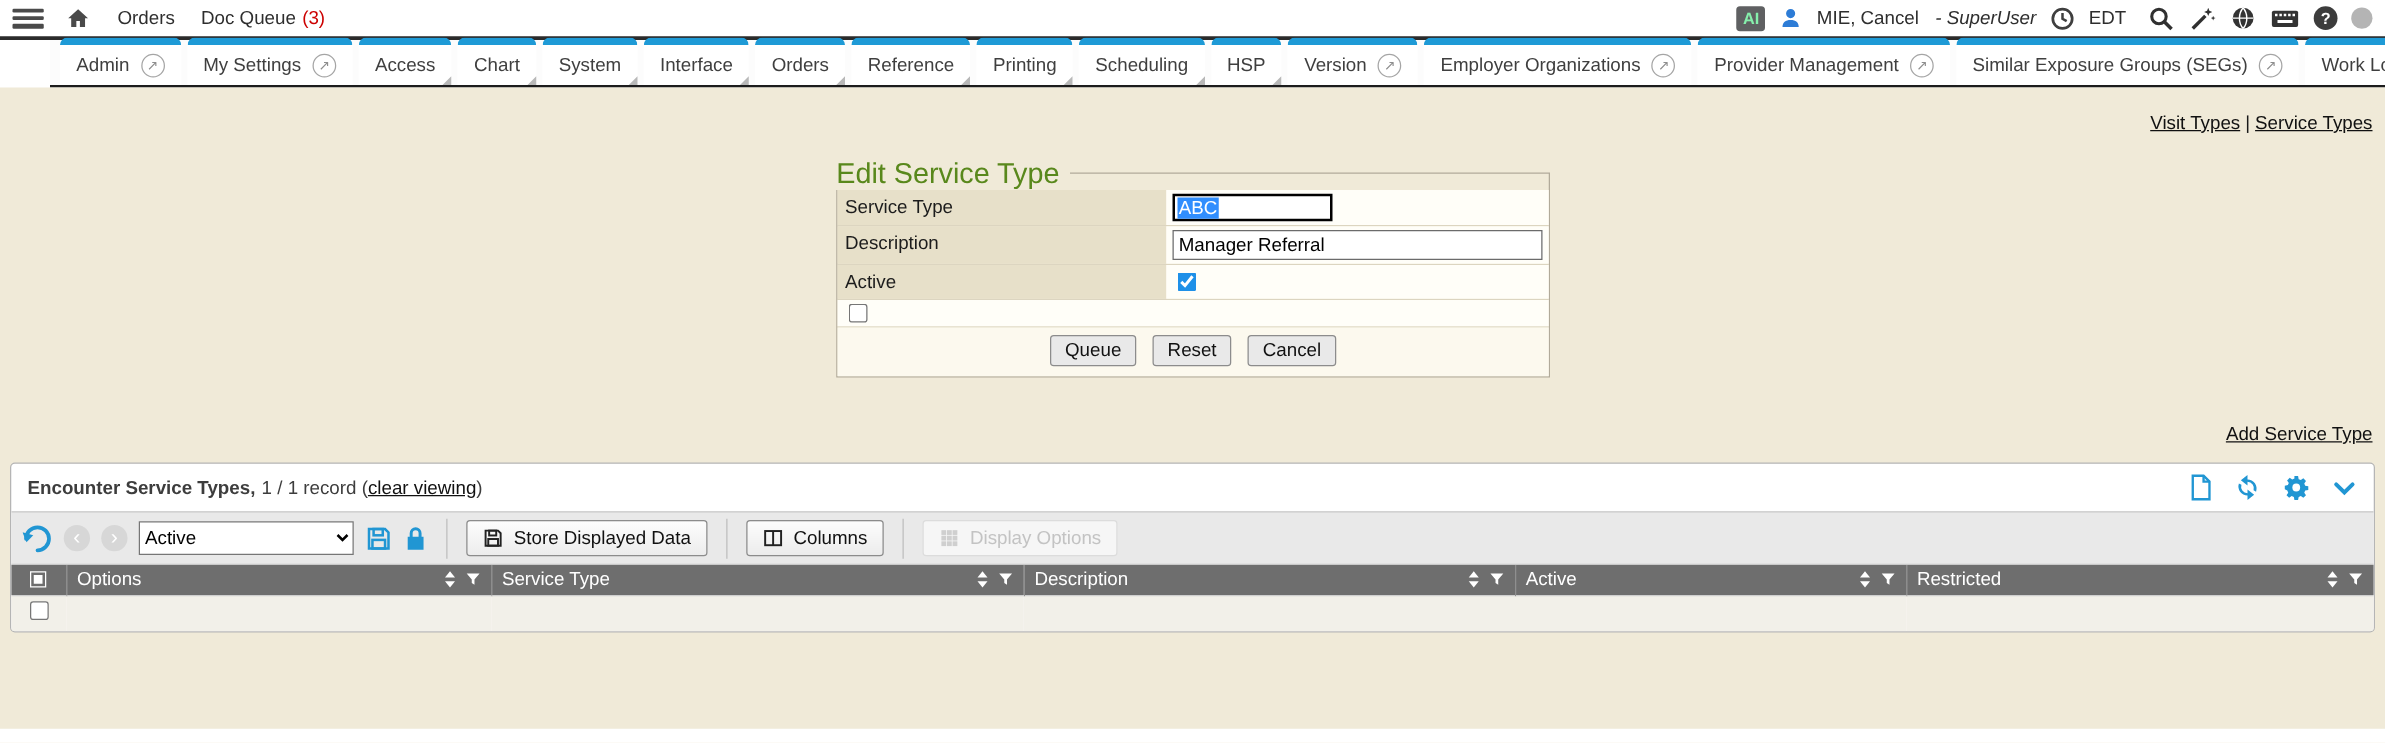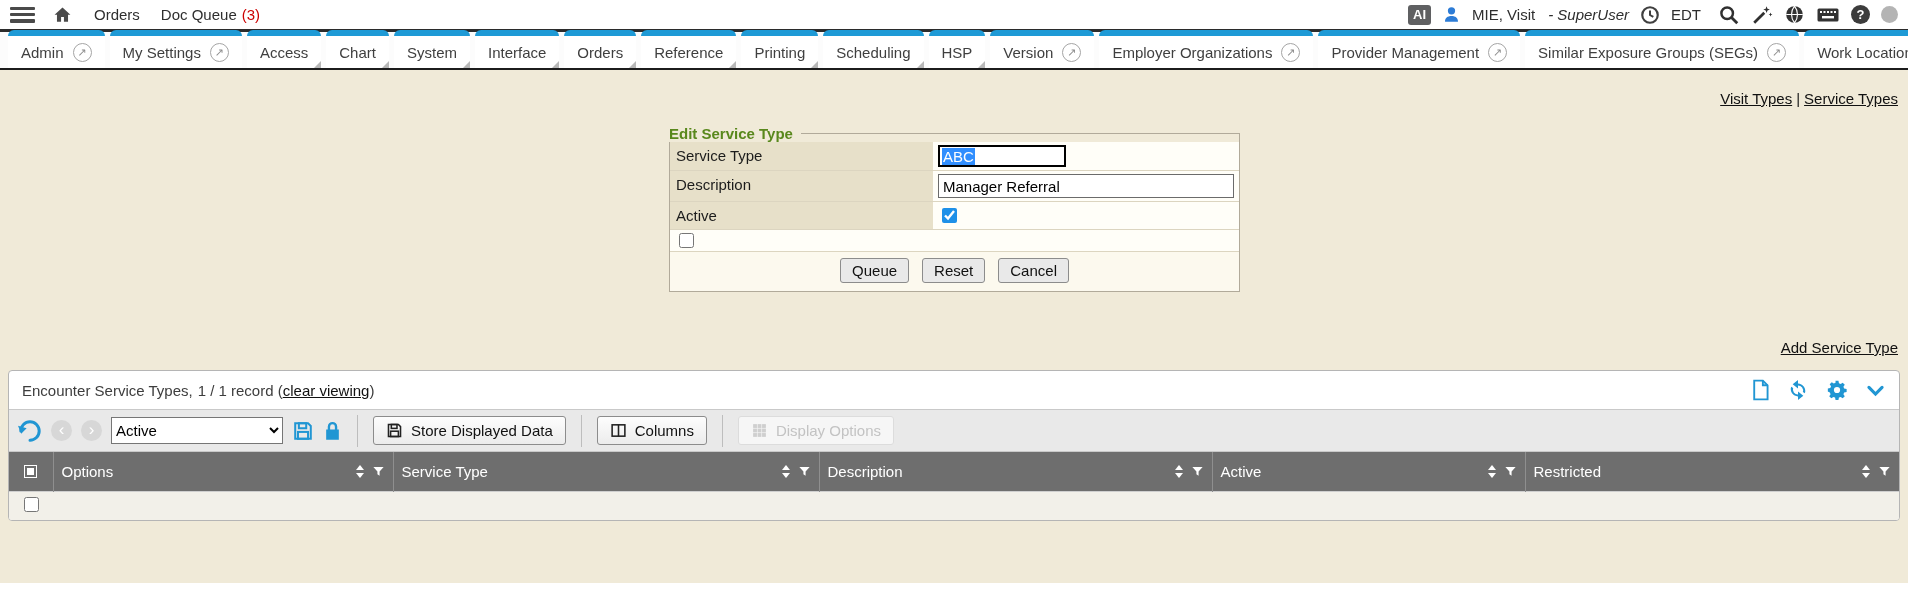--- a/index.html
+++ b/index.html
@@ -8,68 +8,68 @@
 
   
   .topbar { height:29px; display:flex; align-items:center; padding:0 10px; background:#fff; font-size:15px; color:#2e2e2e; }
   .hamburger { width:25px; height:16px; display:flex; flex-direction:column; justify-content:space-between; cursor:pointer; }
   .hamburger span { height:3.5px; background:#4a4a4a; border-radius:1px; }
   .tb-icon { display:flex; align-items:center; }
   .home { margin-left:17px; }
   .tb-link { margin-left:21px; cursor:pointer; }
   .dq-count { color:#cc0000; margin-left:5px; }
   .tb-right { margin-left:auto; display:flex; align-items:center; gap:11px; }
-  .ai-badge { background:#5f6062; color:#ffffff; font-weight:bold; font-size:13px; padding:2.5px 5px; border-radius:3px; }
+  .ai-badge { background:#5f6062; color:#86efac; font-weight:bold; font-size:13px; padding:2.5px 5px; border-radius:3px; }
   .user-role { font-style:italic; margin-left:2px; }
   .help-circle { width:19px; height:19px; border-radius:50%; background:#3c3c3c; color:#fff; font-weight:bold; font-size:13px; display:flex; align-items:center; justify-content:center; }
   .status-circle { width:17px; height:17px; border-radius:50%; background:#b4b4b4; }
   .dark-line { height:3px; background:#2b2b2b; }
 
   
-  .tabstrip { height:38px; background:#fcfcfc; border-bottom:2px solid #1c1c1c; display:flex; align-items:flex-end; padding-left:8px; }
+  .tabstrip { height:38px; background:#fcfcfc; border-bottom:2px solid #1c1c1c; display:flex; align-items:flex-end; padding-left:8px;margin-left:40px; }
   .tab { display:flex; align-items:center; gap:9px; background:#fff; border-top:6px solid #1e9ad6; border-radius:6px 6px 0 0; height:38px; padding:0 13px; margin-right:5px; font-size:15px; color:#3f3f3f; position:relative; cursor:pointer; white-space:nowrap; }
   .tab.fold::after { content:""; position:absolute; right:0; bottom:0; width:0; height:0; border-bottom:7px solid #b8b8b8; border-left:7px solid transparent; }
   .ext-circle { width:19px; height:19px; border:1.5px solid #a5a5a5; border-radius:50%; display:flex; align-items:center; justify-content:center; color:#8e8e8e; font-size:11px; }
 
   
   .content { position:relative; height:513px; background:#f0ead8; font-size:15px; color:#1a1a1a; }
   .quick-links { position:absolute; top:20px; right:10px;text-align:right; }
   a.plain { color:#111; text-decoration:underline; cursor:pointer; }
   .sep { margin:0 4px; }
 
   
   fieldset.editform { position:absolute; left:669px; top:55px; width:570px; border:1px solid #b1aa9a; padding:0; }
-  fieldset.editform legend { color:#59881c; font-size:15px; font-weight:bold; padding:0 8px 0 0; margin-left:-1px; }
+  fieldset.editform legend { color:#59881c; font-size:23px; font-weight:normal; padding:0 8px 0 0; margin-left:-1px; }
   .frow { display:flex; border-bottom:1px solid #dcd5c0; }
   .flabel { width:263px; min-width:263px; background:#e7e0c9; padding:5px 8px 5px 6px; color:#1c1c1c; line-height:17px; }
   .fvalue { flex:1; background:#fffef8; padding:3px 5px; display:flex; align-items:center; }
   .stinput { width:128px; height:22px; border:2px solid #000; background:#fff; display:flex; align-items:center; padding:0 2px; cursor:text; }
   .stsel { background:#308efe; color:#fff; padding:0 1px; }
   .descinput { width:296px; height:24px; border:1px solid #6b6b6b; background:#fff; font-size:15px; font-family:inherit; padding:0 4px; }
   input[type="checkbox"] { width:15px; height:15px; accent-color:#1e90e8; margin-left:4px; }
   .fbuttons { display:flex; justify-content:center; gap:13px; padding:6px 0 8px; background:#fcf9ee; }
   .formbtn { font-size:15px; font-family:inherit; padding:3px 11px; background:#e9e9e9; border:1px solid #8c8c8c; border-radius:3px; color:#111; cursor:pointer; }
   .add-link { position:absolute; top:269px; right:10px; }
 
   
   .panel { position:absolute; left:8px; right:8px; top:300px; background:#fff; border:1px solid #b5b5b5; border-radius:4px; overflow:hidden; }
   .panel-header { height:38px; display:flex; align-items:center; padding:0 13px; color:#3d3d3d; }
-  .ph-title { font-weight:normal; margin-right:5px; }
+  .ph-title { font-weight:bold; margin-right:5px; }
   .ph-icons { margin-left:auto; display:flex; align-items:center; gap:17px; }
   .ph-icons svg { cursor:pointer; display:block; }
 
   .toolbar { height:43px; background:#e9e9e9; border-top:1px solid #c9c9c9; border-bottom:1px solid #c9c9c9; display:flex; align-items:center; padding:0 9px; gap:9px; }
   .nav-circle { width:21px; height:21px; border-radius:50%; background:#d7d7d7; color:#fff; display:flex; align-items:center; justify-content:center; font-size:17px; padding-bottom:2px; }
   .filter-select { width:172px; height:27px; font-size:15px; font-family:inherit; border:1px solid #767676; background:#fff; }
   .tdivider { width:1px; height:32px; background:#bdbdbd; margin:0 6px; }
   .toolbtn { display:flex; align-items:center; gap:8px; font-size:15px; font-family:inherit; padding:5px 12px; background:linear-gradient(#fdfdfd,#ececec); border:1px solid #8c8c8c; border-radius:3px; color:#111; cursor:pointer; }
   .toolbtn.disabled { background:#f6f6f6; border-color:#dcdcdc; color:#c3c3c3; cursor:default; }
 
   table.grid { width:100%; border-collapse:collapse; font-size:15px; }
-  .grid th { background:#6e6e6e; color:#fff; font-weight:normal; height:39px; padding:0 8px; text-align:left; border-left:1px solid #8f8f8f; }
+  .grid th { background:#6e6e6e; color:#fff; font-weight:normal; height:24px; padding:0 8px; text-align:left; border-left:1px solid #8f8f8f; }
   .grid th:first-child { border-left:none; }
   .th-inner { display:flex; align-items:center; gap:8px; }
   .th-label { flex:1; }
   .sort { display:flex; flex-direction:column; gap:3px; cursor:pointer; }
   .tri-up { width:0; height:0; border-left:4.5px solid transparent; border-right:4.5px solid transparent; border-bottom:5px solid #fff; }
   .tri-down { width:0; height:0; border-left:4.5px solid transparent; border-right:4.5px solid transparent; border-top:5px solid #fff; }
   .hdr-cb { width:13px; height:13px; border:1.5px solid #fff; display:flex; align-items:center; justify-content:center; margin:0 auto; cursor:pointer; }
   .hdr-cb i { width:7px; height:7px; background:#fff; display:block; }
   .grid td { height:33px; padding:0 8px; border-left:1px solid #d8d8d8; border-top:1px solid #cfcfcf; color:#111; }
   .grid td:first-child { border-left:none; text-align:center; }
@@ -93,21 +93,21 @@
   <span class="tb-link" style="">Doc Queue</span>
   <span class="dq-count">(3)</span>
 
   <div class="tb-right">
     <span class="ai-badge">AI</span>
     <span class="tb-icon">
       <svg width="19" height="19" viewBox="0 0 24 24">
           <path fill="#2d7cd6" d="M12 12a4.6 4.6 0 100-9.2A4.6 4.6 0 0012 12zm0 2c-5.2 0-8.2 2.6-8.2 7h16.4c0-4.4-3-7-8.2-7z"></path>
         </svg>
     </span>
-    <span>MIE, Visit</span>
+    <span>MIE, Cancel</span>
     <span class="user-role">- SuperUser</span>
     <span class="tb-icon">
       <svg width="20" height="20" viewBox="0 0 24 24">
           <circle cx="12" cy="12" r="9.3" fill="none" stroke="#3f3f3f" stroke-width="2.6"></circle>
           <path d="M12 6.5V12l4 2.3" stroke="#3f3f3f" stroke-width="2.4" fill="none"></path>
         </svg>
     </span>
     <span>EDT</span>
     <span class="tb-icon" style="margin-left:6px">
       <svg width="22" height="22" viewBox="0 0 24 24">

